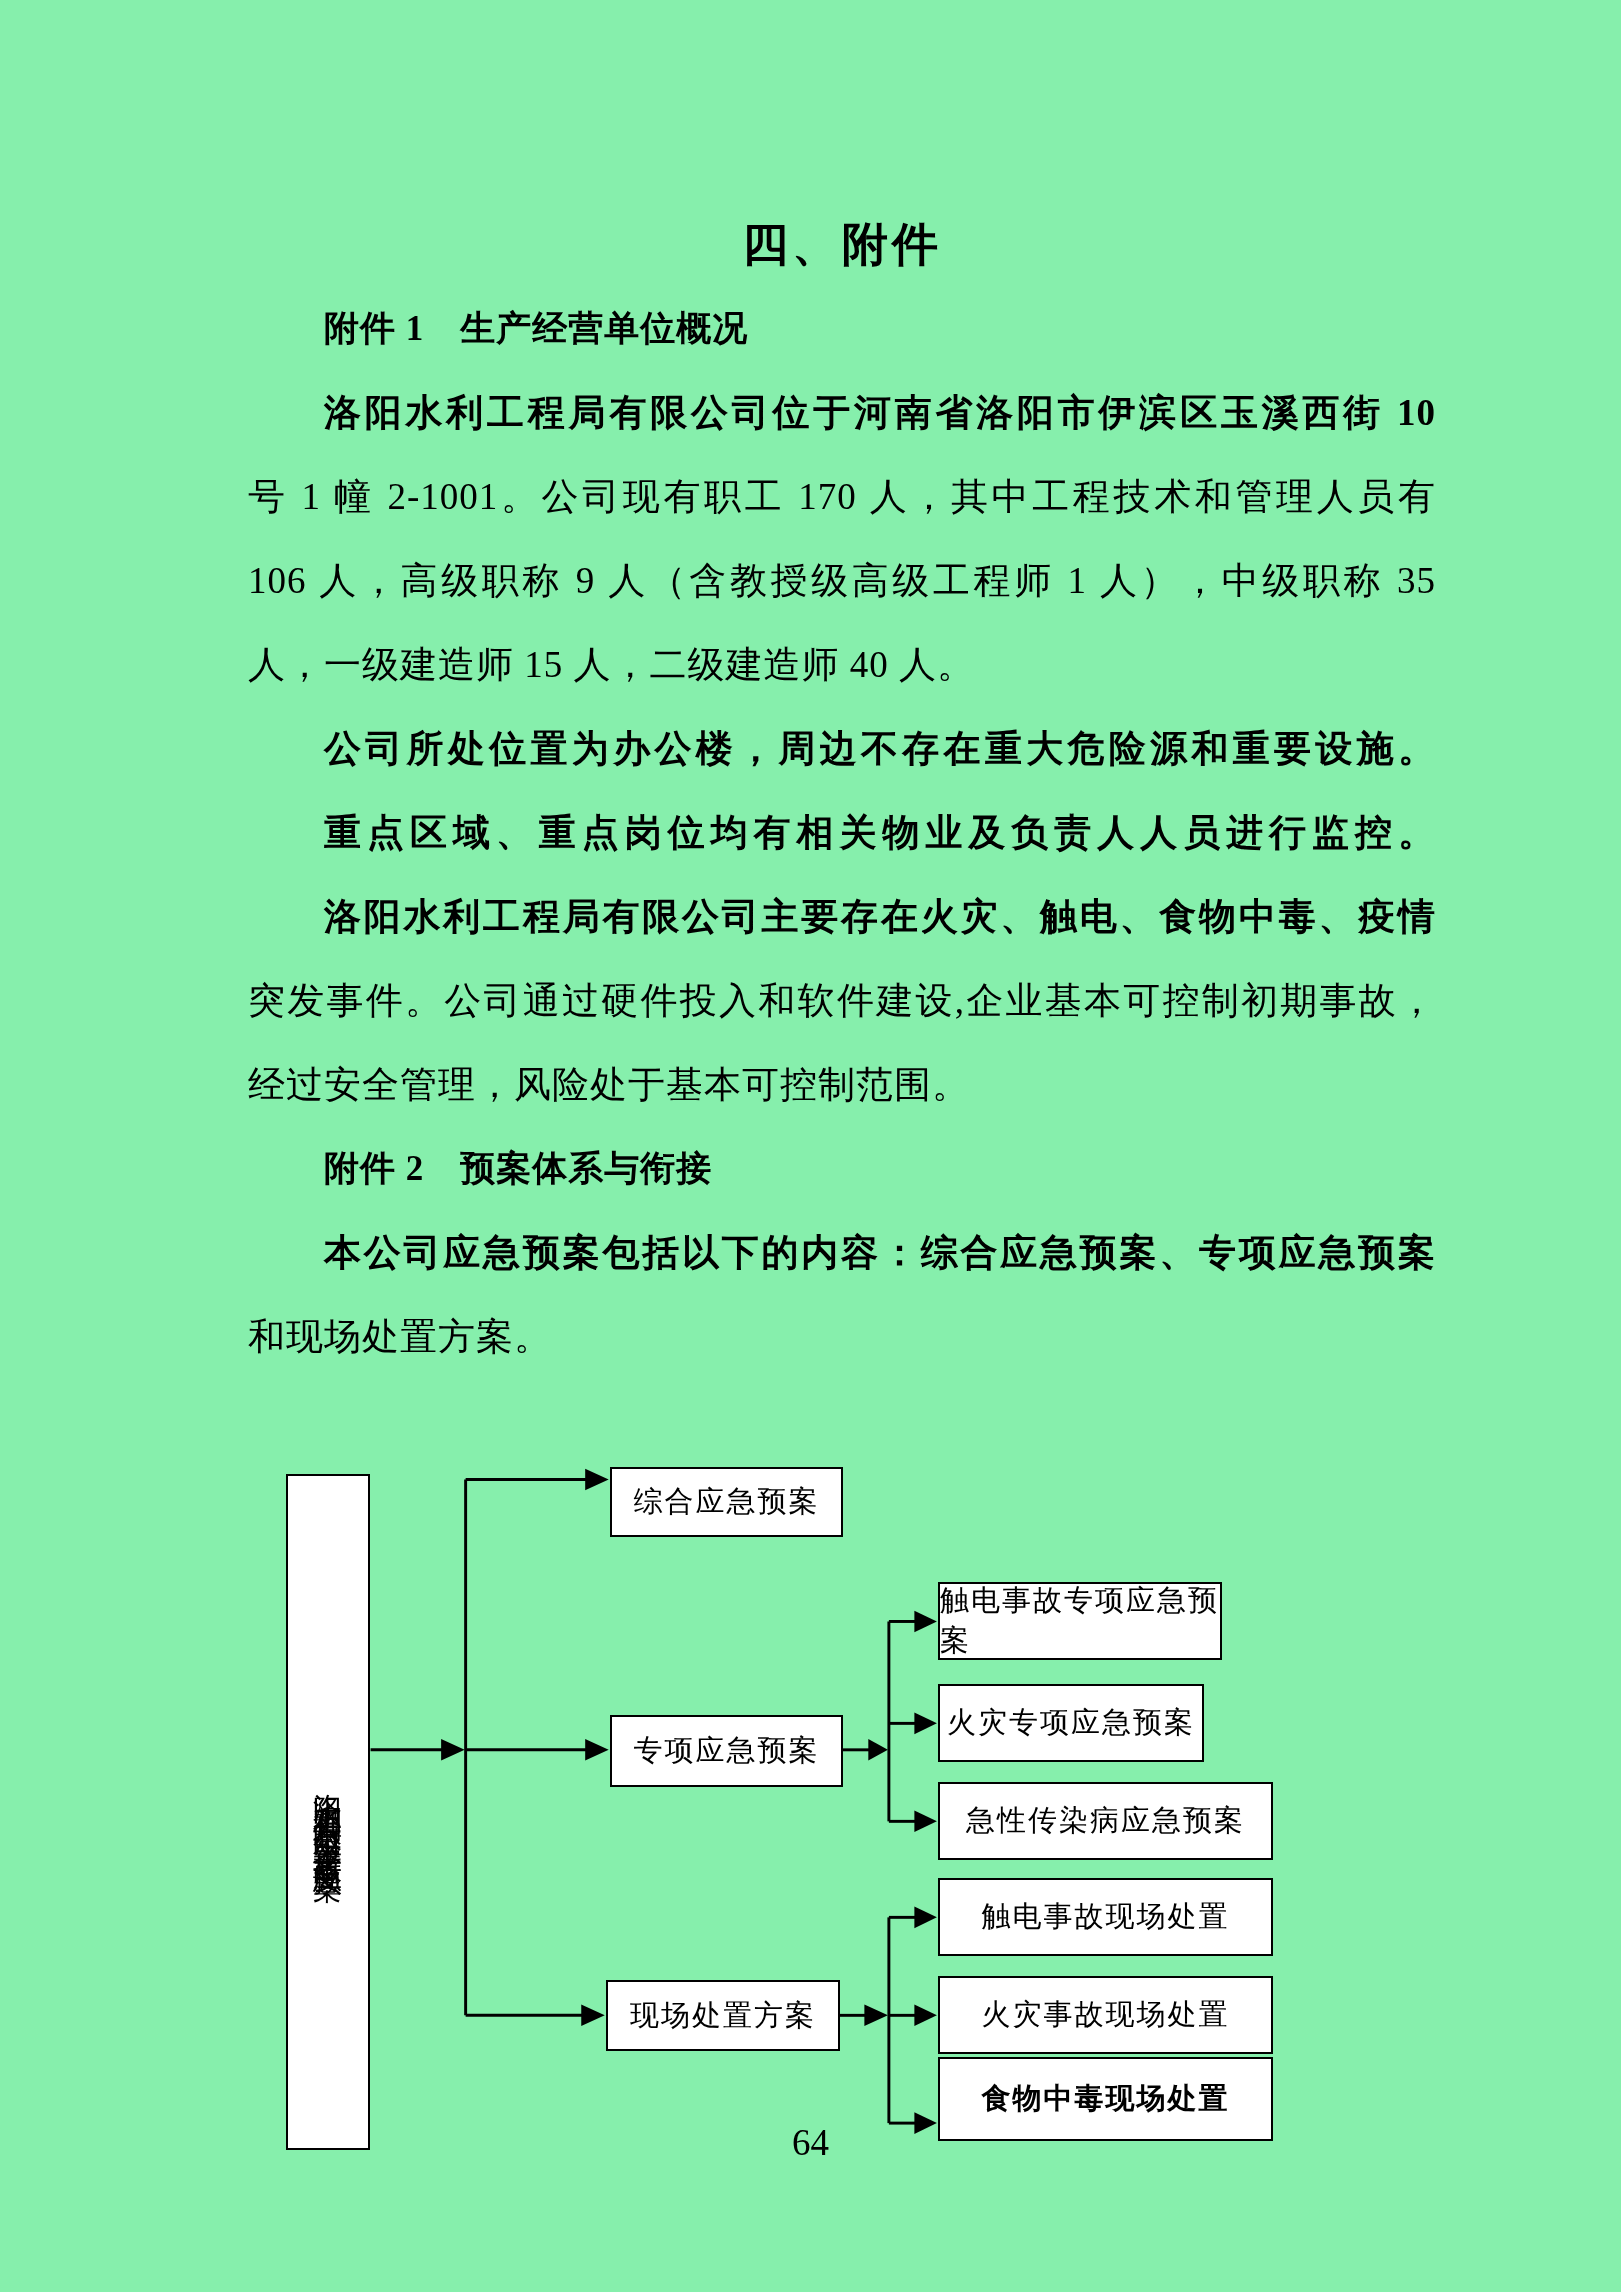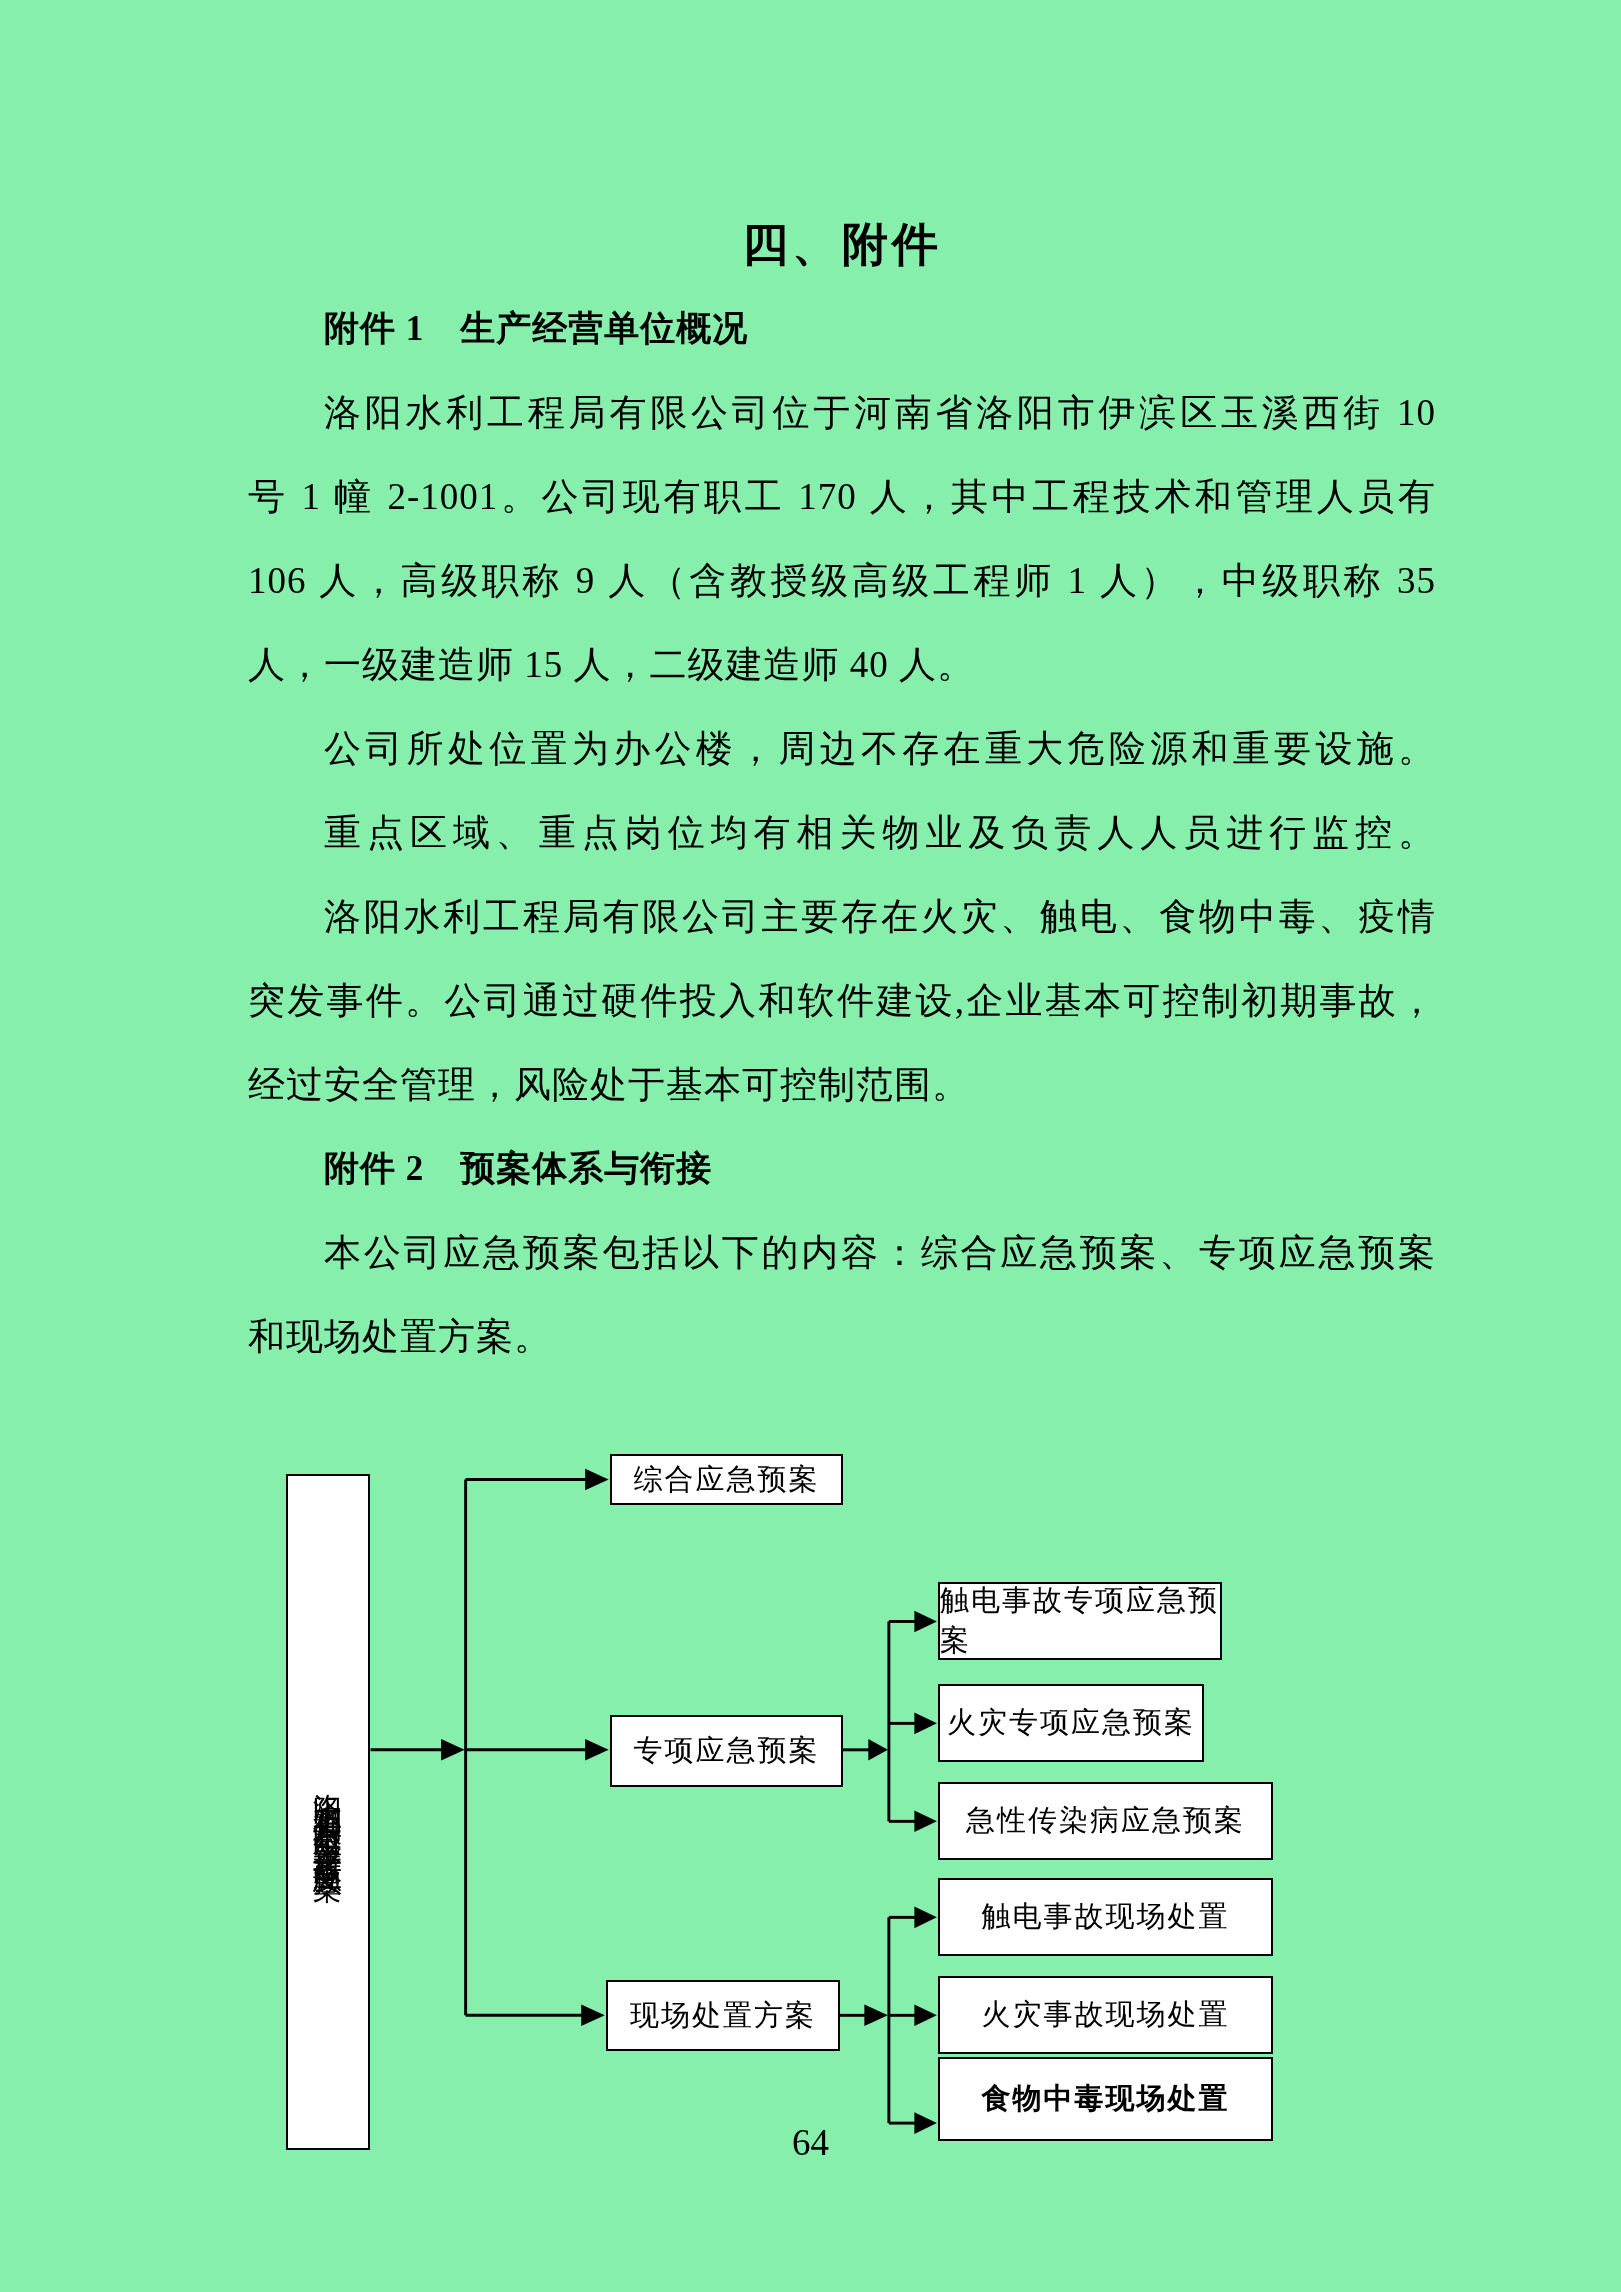--- a/index.html
+++ b/index.html
@@ -24,21 +24,21 @@
     line-height: 84px;
     font-size: 37px;
     letter-spacing: 1px;
     white-space: nowrap;
   }
   .line.j {
     white-space: normal;
     text-align: justify;
     text-align-last: justify;
   }
-  .line.ind { text-indent: 76px; }
+  .line.ind { text-indent: 76px; font-weight: bold; }
   .line.h { font-weight: bold; font-size: 35px; }
   .title-line {
     text-align: center;
     text-align-last: center;
     font-weight: bold;
     font-size: 46px;
     letter-spacing: 3.9px;
   }
   
   .chart {
@@ -142,21 +142,21 @@
         <polygon points="933,465 933,487 956,476"></polygon>
         <polygon points="933,565 933,587 956,576"></polygon>
         <polygon points="933,675 933,697 956,686"></polygon>
       </g>
     </svg>
 
     <div class="cbox root-box" style="left:286px; top:22.5px; width:84px; height:676px;">
       <span class="vtext">洛阳水利工程局有限公司生产安全事故应急预案</span>
     </div>
 
-    <div class="cbox" style="left:610px; top:3px; width:233px; height:51px;">
+    <div class="cbox" style="left:610px; top:16px; width:233px; height:70px;">
       <span>综合应急预案</span>
     </div>
 
     <div class="cbox" style="left:610px; top:264px; width:233px; height:72px;">
       <span>专项应急预案</span>
     </div>
 
     <div class="cbox" style="left:606px; top:529px; width:234px; height:71px;">
       <span>现场处置方案</span>
     </div>

